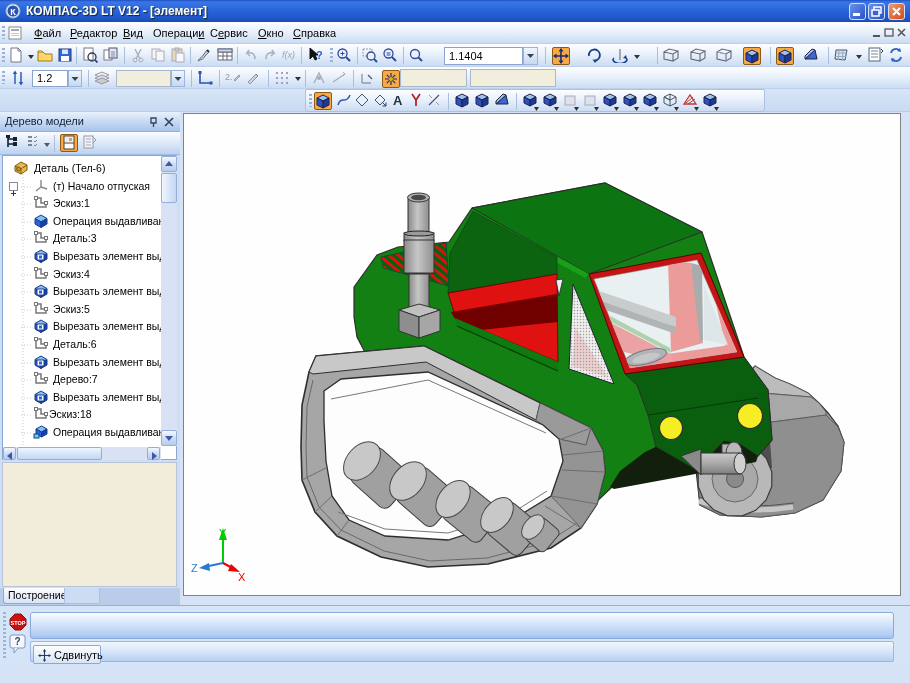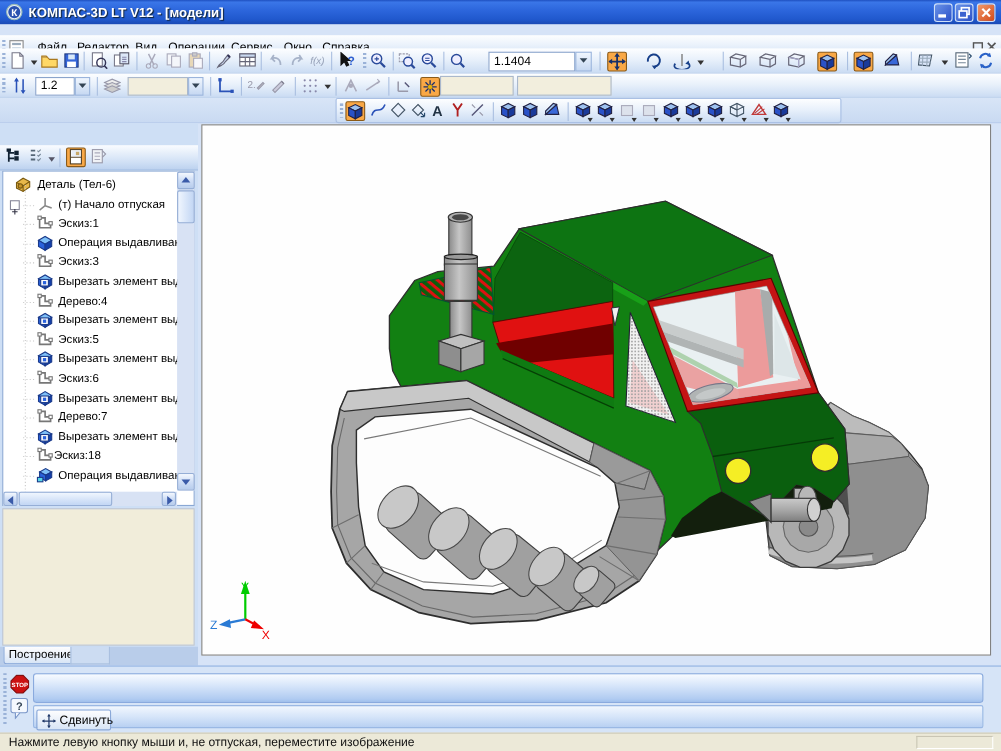--- a/index.html
+++ b/index.html
@@ -20,33 +20,33 @@
 .xpbtn{position:absolute;background:linear-gradient(180deg,#f4f8fe,#cfdef6 50%,#b7ccec);border:1px solid #95aed6;border-radius:2px;}
 
 </style></head><body>
 <div id="win">
 <div id="title" class="abs">
 <svg class="abs" style="left:5px;top:3px" width="16" height="16">
         <circle cx="8" cy="8" r="7" fill="#e8eef8" stroke="#9bb"></circle>
         <circle cx="8" cy="8" r="5.5" fill="#2a52b0"></circle>
         <text x="8" y="11.5" font-size="9" font-weight="bold" fill="#fff" text-anchor="middle">К</text>
       </svg>
-<div class="txt">КОМПАС-3D LT V12 - [модели]</div>
+<div class="txt">КОМПАС-3D LT V12 - [элемент]</div>
 <div class="wbtn" style="left:849px;background:linear-gradient(135deg,#6a93e8,#2a50c8)"><svg width="15" height="15">
           <rect x="3" y="9" width="7" height="3" fill="#fff"></rect>
         </svg></div>
 <div class="wbtn" style="left:868px;background:linear-gradient(135deg,#6a93e8,#2a50c8)"><svg width="15" height="15">
           <rect x="5" y="3" width="7" height="6" fill="none" stroke="#fff" stroke-width="1.5"></rect>
           <rect x="3" y="6" width="7" height="6" fill="#3a62d0" stroke="#fff" stroke-width="1.5"></rect>
         </svg></div>
 <div class="wbtn" style="left:888px;background:linear-gradient(135deg,#f09a6a,#d44a1a)"><svg width="15" height="15">
           <path d="M4 4 L11 11 M11 4 L4 11" stroke="#fff" stroke-width="2"></path>
         </svg></div>
 </div>
-<div class="row abs" style="top:32px;height:22px;text-decoration:underline;">
+<div class="row abs" style="top:22px;height:22px;text-decoration:underline;">
 <div class="grip" style="left:2px"></div>
 <svg class="abs" style="left:8px;top:3px" width="16" height="16">
         <rect x="1" y="2" width="12" height="12" fill="#fff" stroke="#888"></rect>
         <rect x="3" y="4" width="8" height="2" fill="#9ab"></rect>
         <rect x="3" y="8" width="8" height="1" fill="#bcd"></rect>
         <rect x="3" y="10" width="8" height="1" fill="#bcd"></rect>
       </svg>
 <div class="menu" style="left:34px"><u>Ф</u>айл</div>
 <div class="menu" style="left:70px"><u>Р</u>едактор</div>
 <div class="menu" style="left:123px"><u>В</u>ид</div>
@@ -406,20 +406,29 @@
 <div class="ic" style="left:396px;top:2px;width:18px;height:18px"><svg width="16" height="16" viewBox="0 0 16 16" style="margin:0px">
           <path d="M2 5 L8 2 L14 5 L8 8 Z" fill="#9ec2f0" stroke="#224"></path>
           <path d="M2 5 L2 11 L8 14 L8 8 Z" fill="#2a52c8" stroke="#224"></path>
           <path d="M14 5 L14 11 L8 14 L8 8 Z" fill="#1a3a9a" stroke="#224"></path>
         </svg></div>
 <svg class="abs" style="left:408px;top:17px" width="6" height="5">
         <path d="M0 0 L5 0 L2.5 4 Z" fill="#333"></path>
       </svg>
 </div>
 <div class="abs" style="left:0;top:112px;width:180px;height:493px;background:#cedff5;">
+<div class="abs" style="left:0;top:0;width:180px;height:20px;background:linear-gradient(180deg,#e8f1fc 0%,#c0d6f2 60%,#a8c4ec 100%);border-bottom:1px solid #93b2de">
+        <div style="position:absolute;left:5px;top:3px;font-size:11px;color:#123">Дерево модели</div>
+        <svg class="abs" style="left:148px;top:4px" width="12" height="12">
+          <path d="M3 2 h5 v5 h-5 z M5.5 7 v4" fill="none" stroke="#345" stroke-width="1.3"></path>
+        </svg>
+        <svg class="abs" style="left:163px;top:4px" width="12" height="12">
+          <path d="M2 2 L10 10 M10 2 L2 10" stroke="#345" stroke-width="1.6"></path>
+        </svg>
+      </div>
 <div class="abs" style="left:0;top:20px;width:180px;height:23px;background:linear-gradient(180deg,#fafcff,#d0e0f5 70%,#bdd2ef);border-bottom:1px solid #9fbbe2">
 <div class="ic" style="left:5px;top:2px;width:18px;height:18px"><svg width="16" height="16" viewBox="0 0 16 16" style="margin:0px">
             <path d="M3 2 v11 M3 5 h5 M3 10 h5" fill="none" stroke="#123" stroke-width="1.6"></path>
             <rect x="8" y="3" width="4" height="4" fill="#123"></rect>
             <rect x="8" y="8" width="4" height="4" fill="#123"></rect>
             <rect x="1" y="1" width="4" height="3" fill="#123"></rect>
           </svg></div>
 <div class="ic" style="left:26px;top:2px;width:18px;height:18px"><svg width="16" height="16" viewBox="0 0 16 16" style="margin:0px">
             <path d="M2 3 h4 M2 7 h4 M2 11 h4" stroke="#567" stroke-width="1.6"></path>
             <path d="M8 3 L9 4 L11 2 M8 7 L9 8 L11 6 M8 11 L9 12 L11 10" fill="none" stroke="#789"></path>
@@ -473,41 +482,41 @@
         </svg>
 <div class="tree-row" style="left:50px;top:59px">Операция выдавливани</div>
 <svg class="abs" style="left:18px;top:82px" width="12" height="2">
           <path d="M0 1 h12" stroke="#c8c8c8" stroke-dasharray="1 2"></path>
         </svg>
 <svg class="abs" style="left:30px;top:74px" width="16" height="16" viewBox="0 0 16 16">
           <path d="M3 3 L3 12 L13 12 L13 8 L8 8 L8 3 Z" fill="none" stroke="#777" stroke-width="1.5"></path>
           <rect x="1.5" y="1.5" width="3" height="3" fill="#fff" stroke="#777"></rect>
           <rect x="11.5" y="6.5" width="3" height="3" fill="#fff" stroke="#777"></rect>
         </svg>
-<div class="tree-row" style="left:50px;top:76px">Эскиз:3</div>
+<div class="tree-row" style="left:50px;top:76px">Деталь:3</div>
 <svg class="abs" style="left:18px;top:100px" width="12" height="2">
           <path d="M0 1 h12" stroke="#c8c8c8" stroke-dasharray="1 2"></path>
         </svg>
 <svg class="abs" style="left:30px;top:92px" width="16" height="16" viewBox="0 0 16 16">
           <path d="M2 5.5 L8 2 L14 5.5 L8 9 Z" fill="#7ec0f8" stroke="#1a3a8a"></path>
           <path d="M2 5.5 L2 11 L8 14.5 L8 9 Z" fill="#2a62dc" stroke="#1a3a8a"></path>
           <path d="M14 5.5 L14 11 L8 14.5 L8 9 Z" fill="#1440aa" stroke="#1a3a8a"></path>
           <rect x="4" y="6" width="7" height="6" fill="#fff" stroke="#1a3a8a"></rect>
           <rect x="6" y="7.5" width="3" height="3" fill="#2a62dc"></rect>
         </svg>
 <div class="tree-row" style="left:50px;top:94px">Вырезать элемент выд</div>
 <svg class="abs" style="left:18px;top:118px" width="12" height="2">
           <path d="M0 1 h12" stroke="#c8c8c8" stroke-dasharray="1 2"></path>
         </svg>
 <svg class="abs" style="left:30px;top:110px" width="16" height="16" viewBox="0 0 16 16">
           <path d="M3 3 L3 12 L13 12 L13 8 L8 8 L8 3 Z" fill="none" stroke="#777" stroke-width="1.5"></path>
           <rect x="1.5" y="1.5" width="3" height="3" fill="#fff" stroke="#777"></rect>
           <rect x="11.5" y="6.5" width="3" height="3" fill="#fff" stroke="#777"></rect>
         </svg>
-<div class="tree-row" style="left:50px;top:112px">Дерево:4</div>
+<div class="tree-row" style="left:50px;top:112px">Эскиз:4</div>
 <svg class="abs" style="left:18px;top:135px" width="12" height="2">
           <path d="M0 1 h12" stroke="#c8c8c8" stroke-dasharray="1 2"></path>
         </svg>
 <svg class="abs" style="left:30px;top:127px" width="16" height="16" viewBox="0 0 16 16">
           <path d="M2 5.5 L8 2 L14 5.5 L8 9 Z" fill="#7ec0f8" stroke="#1a3a8a"></path>
           <path d="M2 5.5 L2 11 L8 14.5 L8 9 Z" fill="#2a62dc" stroke="#1a3a8a"></path>
           <path d="M14 5.5 L14 11 L8 14.5 L8 9 Z" fill="#1440aa" stroke="#1a3a8a"></path>
           <rect x="4" y="6" width="7" height="6" fill="#fff" stroke="#1a3a8a"></rect>
           <rect x="6" y="7.5" width="3" height="3" fill="#2a62dc"></rect>
         </svg>
@@ -533,21 +542,21 @@
         </svg>
 <div class="tree-row" style="left:50px;top:164px">Вырезать элемент выд</div>
 <svg class="abs" style="left:18px;top:188px" width="12" height="2">
           <path d="M0 1 h12" stroke="#c8c8c8" stroke-dasharray="1 2"></path>
         </svg>
 <svg class="abs" style="left:30px;top:180px" width="16" height="16" viewBox="0 0 16 16">
           <path d="M3 3 L3 12 L13 12 L13 8 L8 8 L8 3 Z" fill="none" stroke="#777" stroke-width="1.5"></path>
           <rect x="1.5" y="1.5" width="3" height="3" fill="#fff" stroke="#777"></rect>
           <rect x="11.5" y="6.5" width="3" height="3" fill="#fff" stroke="#777"></rect>
         </svg>
-<div class="tree-row" style="left:50px;top:182px">Эскиз:6</div>
+<div class="tree-row" style="left:50px;top:182px">Деталь:6</div>
 <svg class="abs" style="left:18px;top:206px" width="12" height="2">
           <path d="M0 1 h12" stroke="#c8c8c8" stroke-dasharray="1 2"></path>
         </svg>
 <svg class="abs" style="left:30px;top:198px" width="16" height="16" viewBox="0 0 16 16">
           <path d="M2 5.5 L8 2 L14 5.5 L8 9 Z" fill="#7ec0f8" stroke="#1a3a8a"></path>
           <path d="M2 5.5 L2 11 L8 14.5 L8 9 Z" fill="#2a62dc" stroke="#1a3a8a"></path>
           <path d="M14 5.5 L14 11 L8 14.5 L8 9 Z" fill="#1440aa" stroke="#1a3a8a"></path>
           <rect x="4" y="6" width="7" height="6" fill="#fff" stroke="#1a3a8a"></rect>
           <rect x="6" y="7.5" width="3" height="3" fill="#2a62dc"></rect>
         </svg>
@@ -764,13 +773,12 @@
         <path d="M5 14 L5 19 L9 14" fill="#f4f8fe" stroke="#7a96c8"></path>
         <text x="8.5" y="11" font-size="10" font-weight="bold" fill="#345" text-anchor="middle">?</text>
       </svg>
 <div class="abs" style="left:30px;top:6px;width:864px;height:27px;background:linear-gradient(180deg,#f8fbff 0%,#dce9fb 35%,#b0cbf1 90%,#9fc0ee 100%);border:1px solid #8aaade;border-radius:3px"></div>
 <div class="abs" style="left:30px;top:35px;width:864px;height:21px;background:linear-gradient(180deg,#f2f7fe 0%,#d6e5f9 50%,#b8d0f2 100%);border:1px solid #9ab8e4;border-radius:2px"></div>
 <div class="abs" style="left:33px;top:39px;width:68px;height:19px;background:linear-gradient(180deg,#fdfdfe,#d8e5f6);border:1px solid #8aa8d8;border-radius:2px;font-size:11px;padding:3px 0 0 20px">Сдвинуть<svg class="abs" style="left:4px;top:3px" width="13" height="13" viewBox="0 0 16 16">
           <path d="M8 1 L8 15 M1 8 L15 8" stroke="#223a6a" stroke-width="1.4"></path>
           <path d="M8 0 L6 3 L10 3 Z M8 16 L6 13 L10 13 Z M0 8 L3 6 L3 10 Z M16 8 L13 6 L13 10 Z" fill="#223a6a"></path>
         </svg></div>
 </div>
-<div id="statusbar" class="abs">Нажмите левую кнопку мыши и, не отпуская, переместите изображение<div style="position:absolute;left:833px;top:2px;width:70px;height:12px;border:1px solid #c9c5b4;border-right-color:#fff;border-bottom-color:#fff"></div></div>
 </div>
 </body></html>

